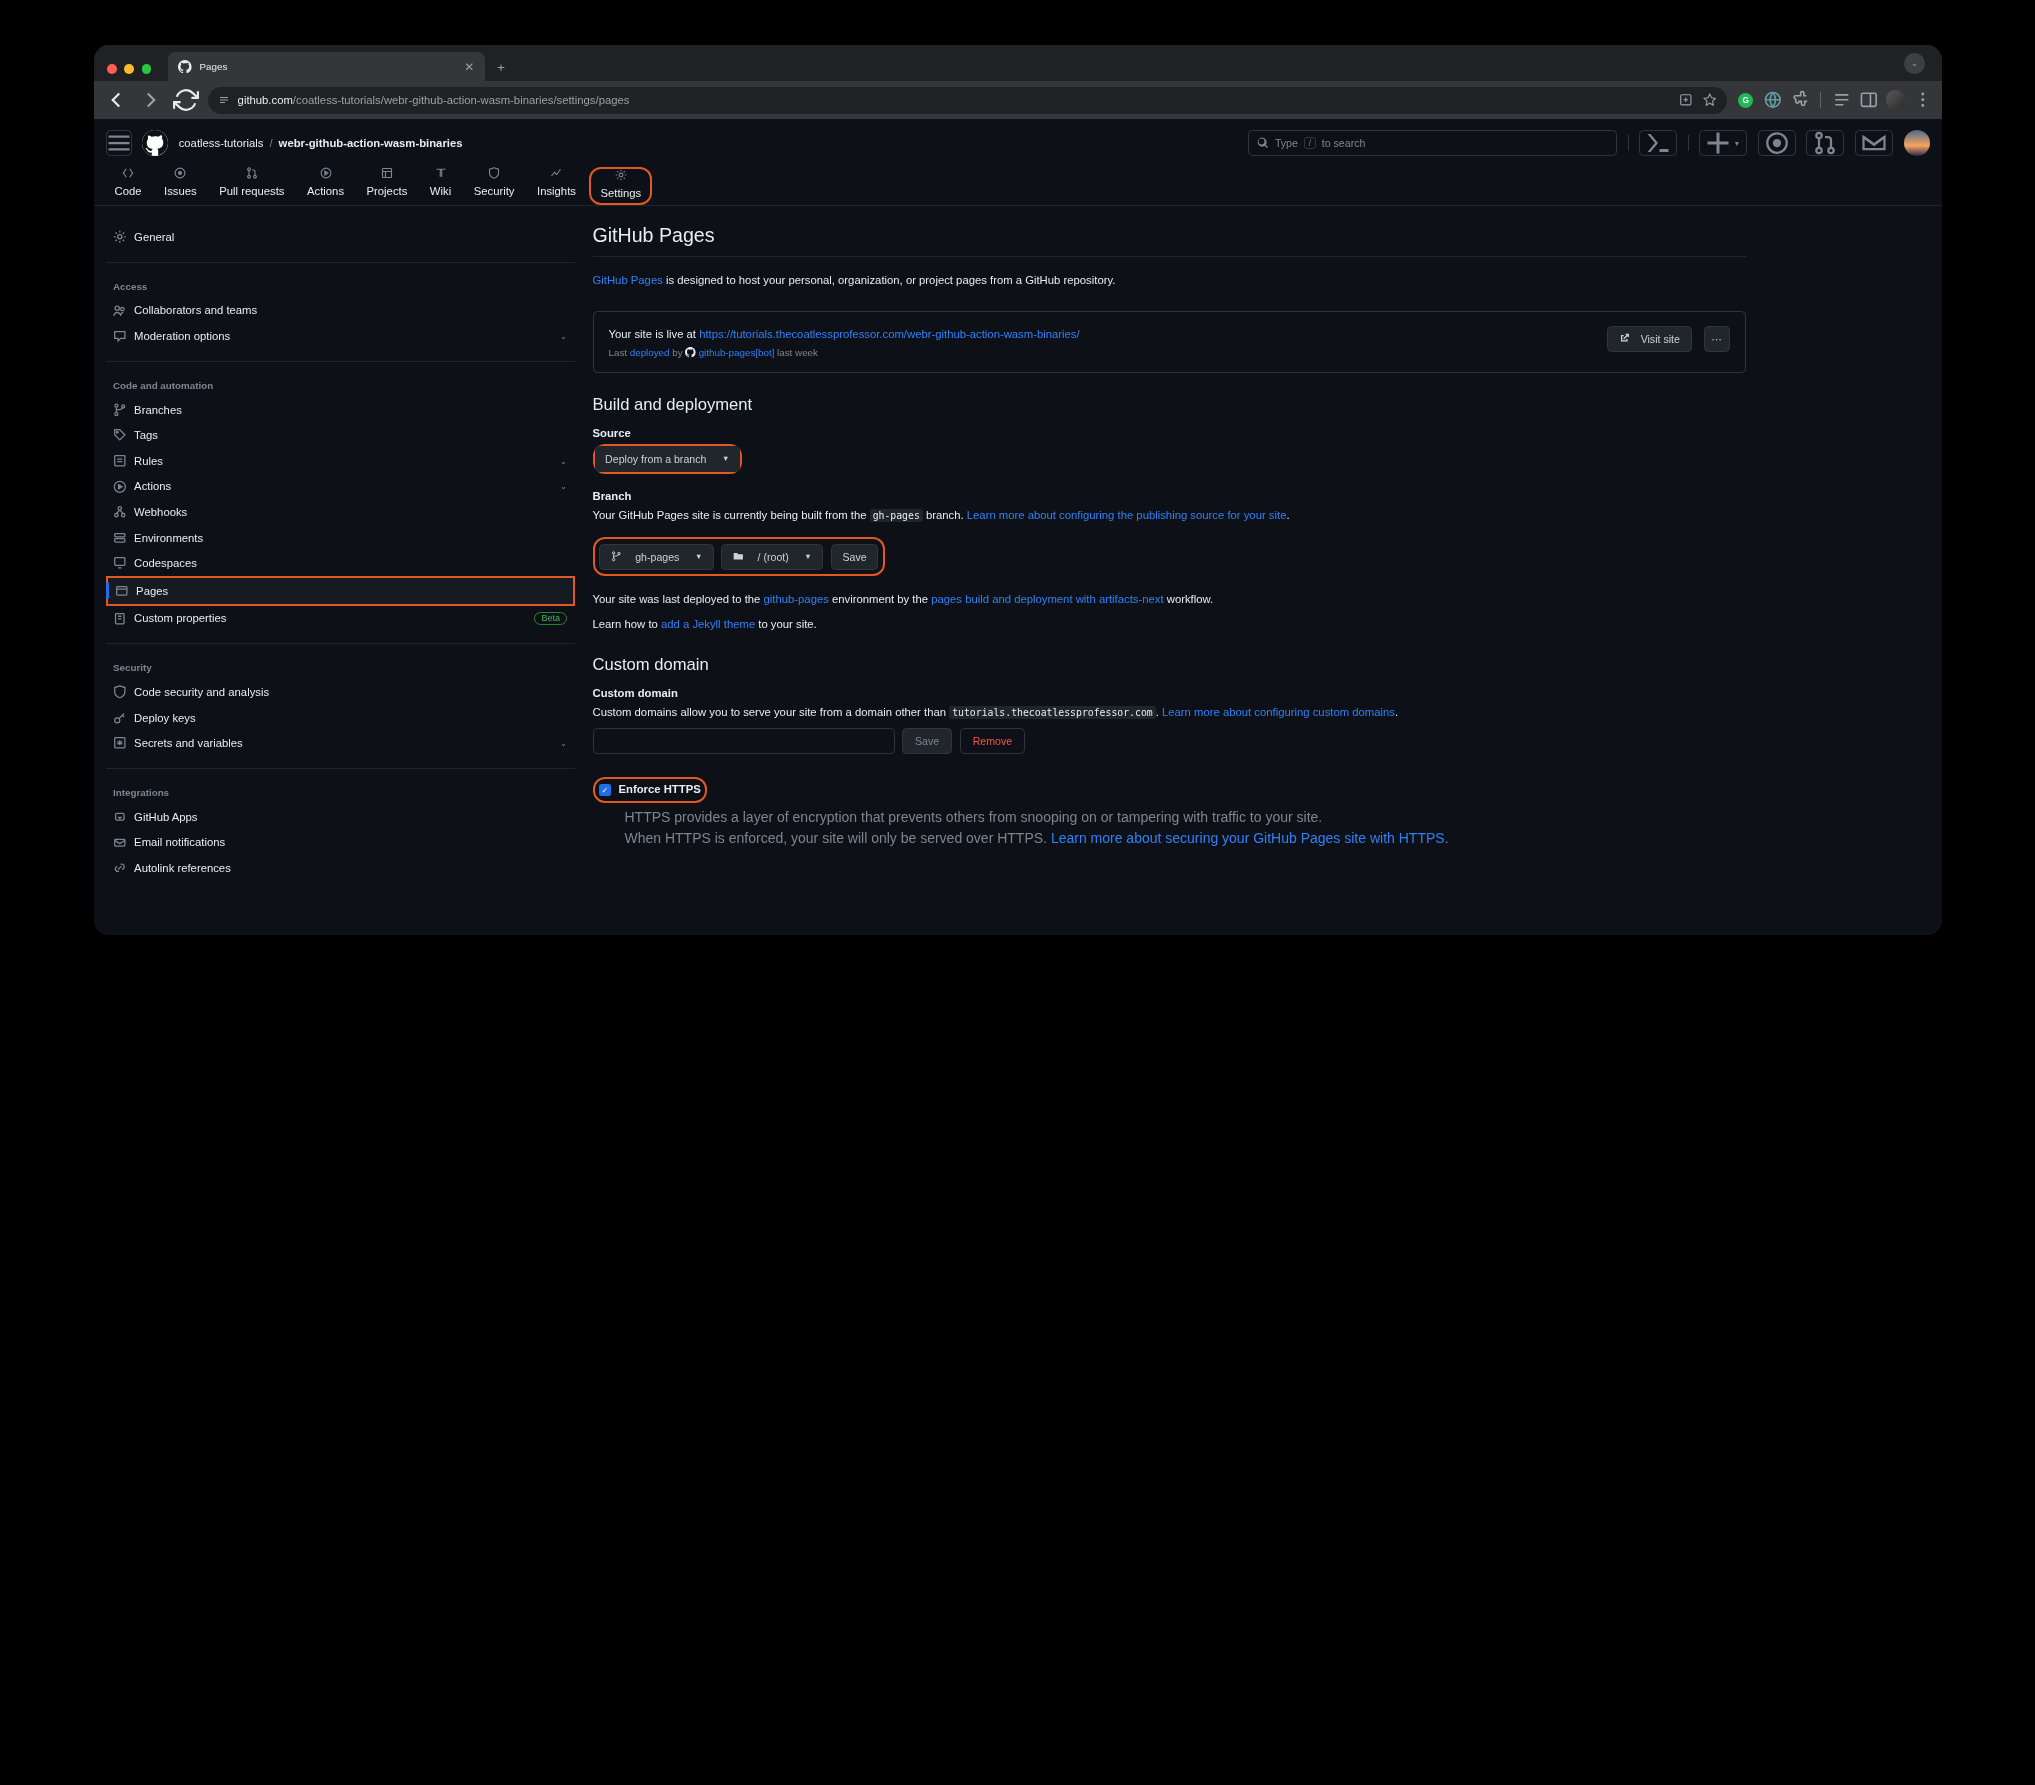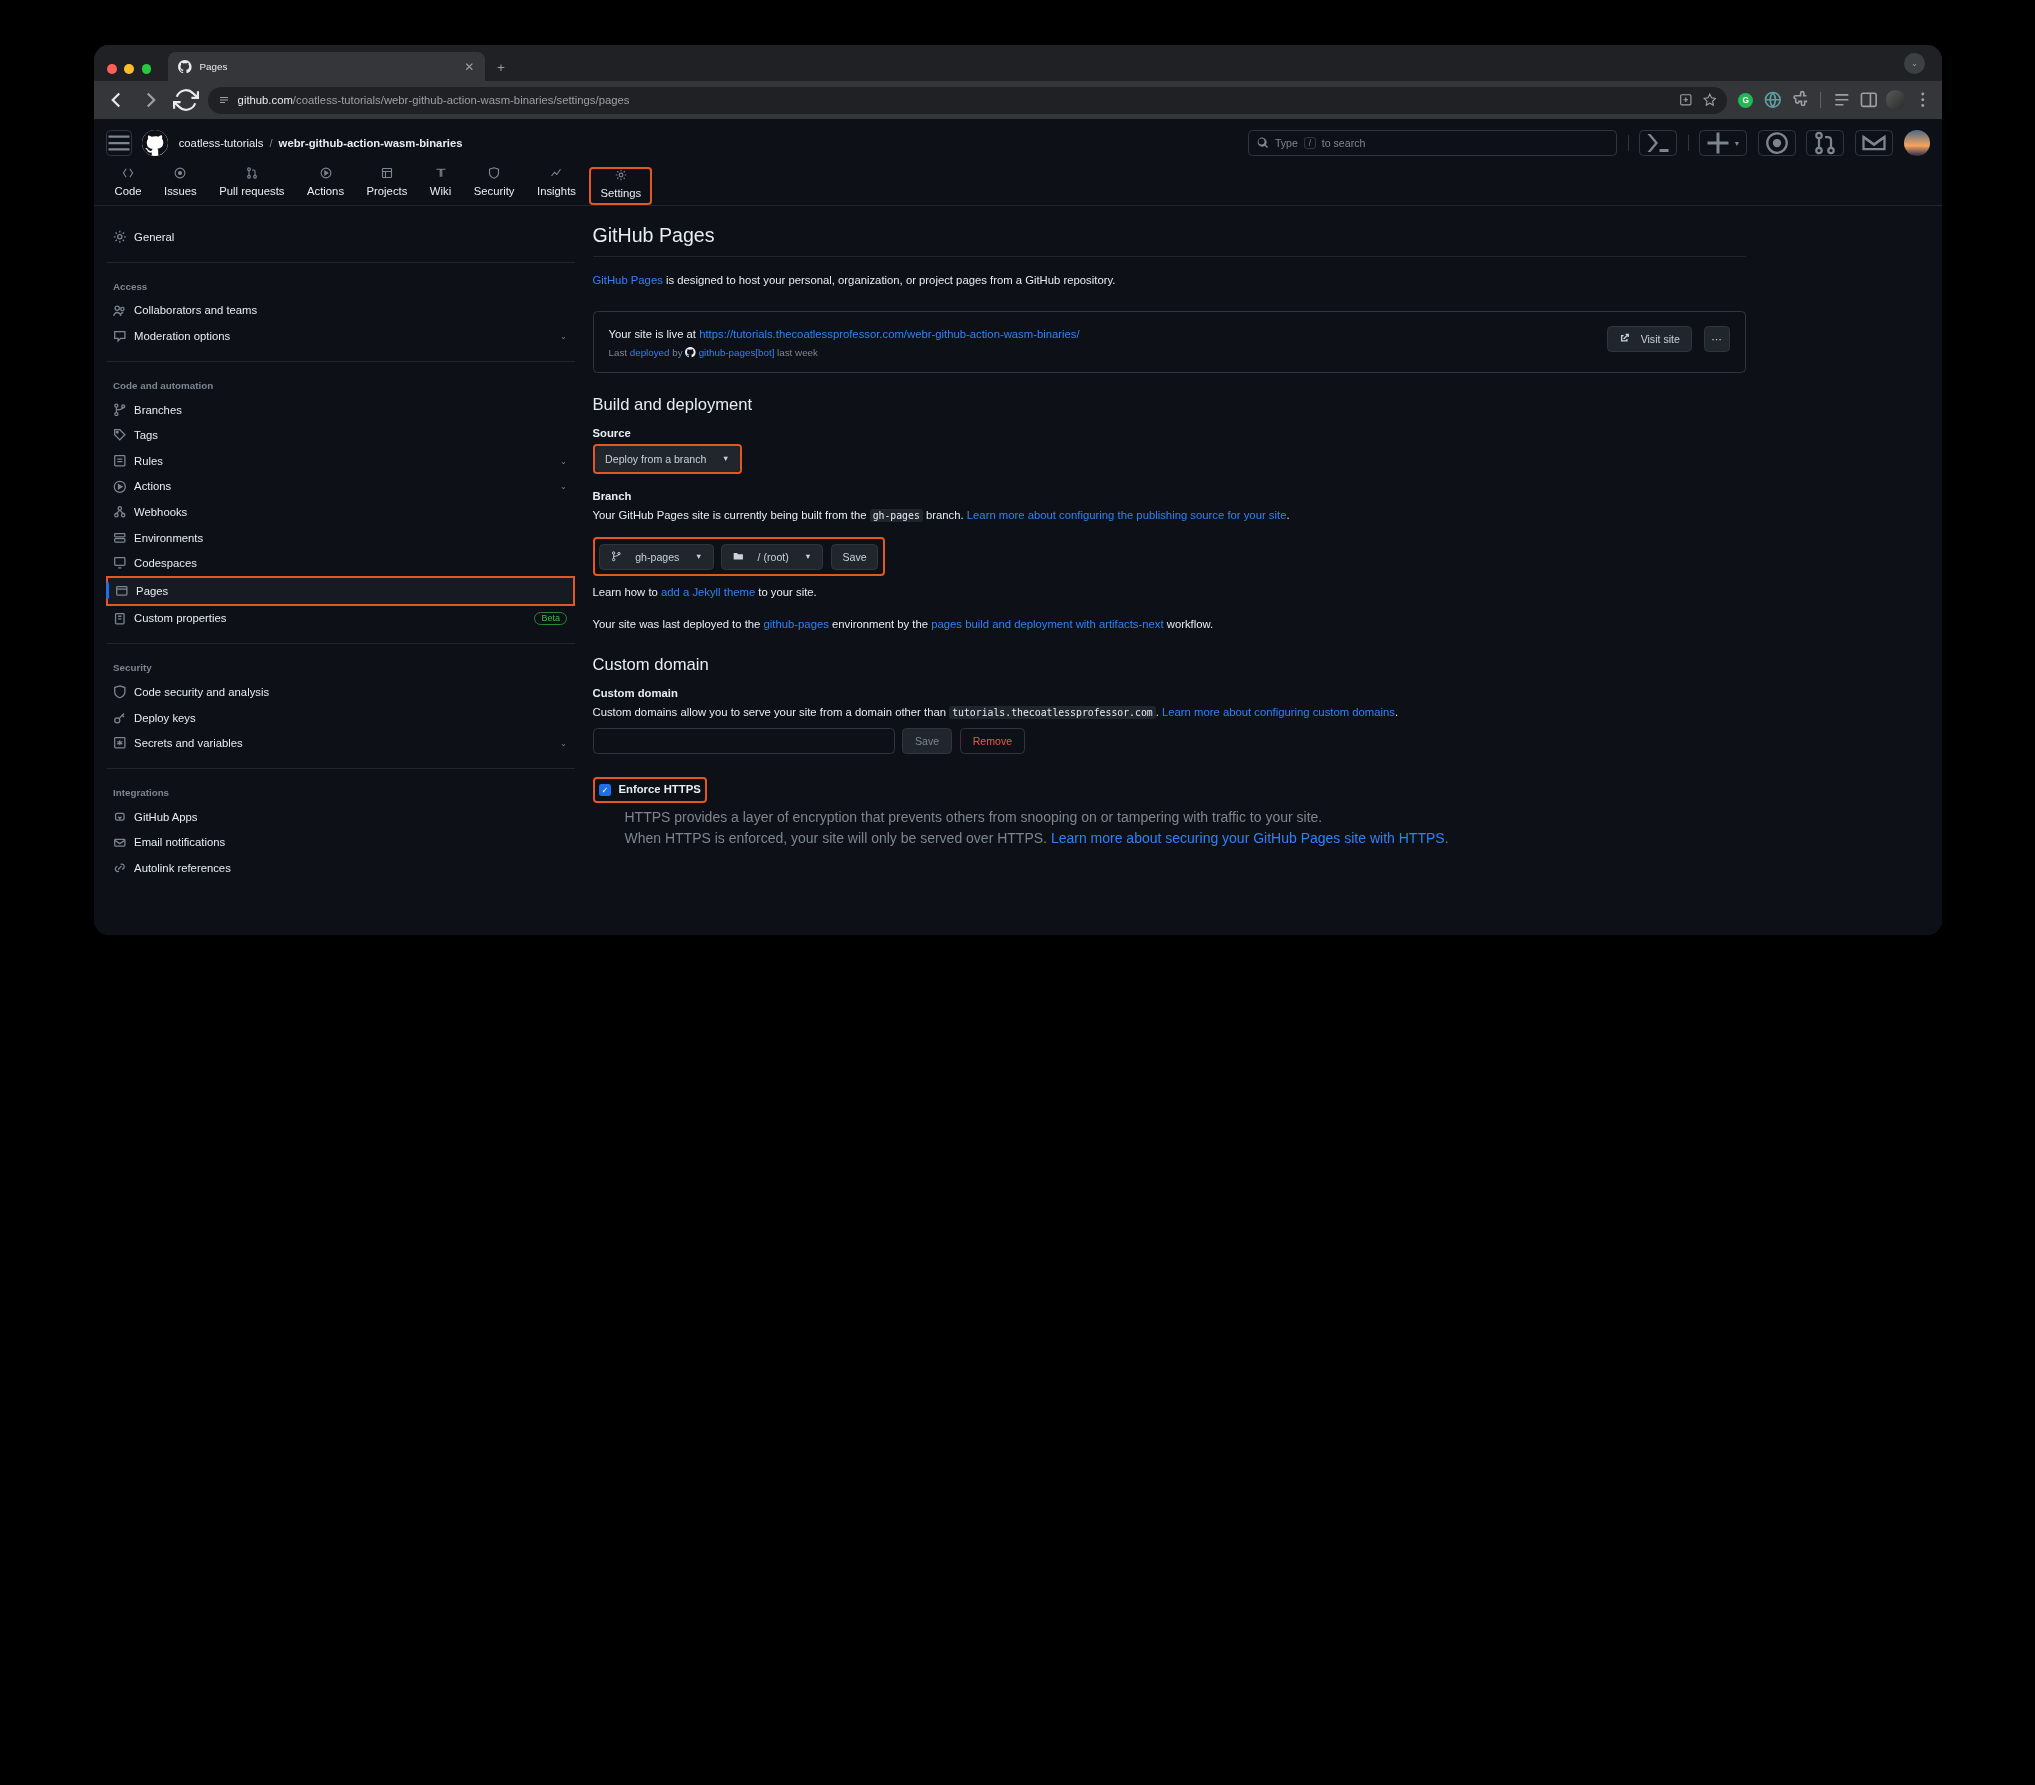--- a/index.html
+++ b/index.html
@@ -165,21 +165,21 @@
   color: #c9d1d9; display: flex; align-items: center; justify-content: center; font-size: 10.6px;
 }
 .deployed-row { font-size: 9.8px; color: #7d8590; margin-top: 4.5px; }
 .deployed-row .octicon-mini { width: 10.6px; height: 10.6px; display: inline-flex; vertical-align: -1.5px; }
 
 .gh-btn {
   height: 26px; border: 0.8px solid #30363d; border-radius: 4.5px; background: #21262d;
   color: #c9d1d9; display: inline-flex; align-items: center; gap: 14px; padding: 0 10.6px; font-size: 10.6px;
 }
 .gh-btn .caret { font-size: 7.5px; margin-left: 1.5px; }
-.highlight-box { border: 2.3px solid #e25822 !important; border-radius: 4px; }
+.highlight-box { border: 2.3px solid #e25822 !important; border-radius: 12px; }
 .btn-row { display: flex; gap: 7.5px; margin-top: 6px; padding: 4.5px; }
 
 .domain-row { display: flex; gap: 7.5px; margin-top: 7.5px; }
 .domain-input {
   height: 26px; width: 302px; background: #0d1117; border: 0.8px solid #30363d; border-radius: 4.5px;
   color: #e6edf3; padding: 0 7.5px;
 }
 .save-btn-disabled { height: 26px; border: 0.8px solid #30363d; border-radius: 4.5px; background: #21262d; color: #7d8590; padding: 0 12px; font-size: 10.6px; }
 .remove-btn {
   height: 26px; border: 0.8px solid #30363d; border-radius: 4.5px; background: #0d1117;
@@ -703,25 +703,25 @@
                   <path d="M1 3h5l2 2h7v8H1z"></path>
                 </svg>
               </span>
             <span>/ (root)</span>
             <span class="caret">▼</span>
           </button>
           <button class="gh-btn">
               <span>Save</span>
             </button>
         </div>
+        <p style="margin-top:15px;">
+          <span>Your site was last deployed to the </span><a>github-pages</a><span> environment by the </span><a>pages build and deployment with artifacts-next</a><span> workflow.</span>
+        </p>
         <p style="margin-top:7.5px;">
           <span>Learn how to </span><a>add a Jekyll theme</a><span> to your site.</span>
-        </p>
-        <p style="margin-top:15px;">
-          <span>Your site was last deployed to the </span><a>github-pages</a><span> environment by the </span><a>pages build and deployment with artifacts-next</a><span> workflow.</span>
         </p>
 
         <h2>Custom domain</h2>
         <h3>Custom domain</h3>
         <p>
           <span>Custom domains allow you to serve your site from a domain other than </span><code>tutorials.thecoatlessprofessor.com</code><span>. </span><a>Learn more about configuring custom domains</a><span>.</span>
         </p>
         <div class="domain-row">
           <input class="domain-input" type="text" style="">
           <button class="save-btn-disabled">Save</button>

